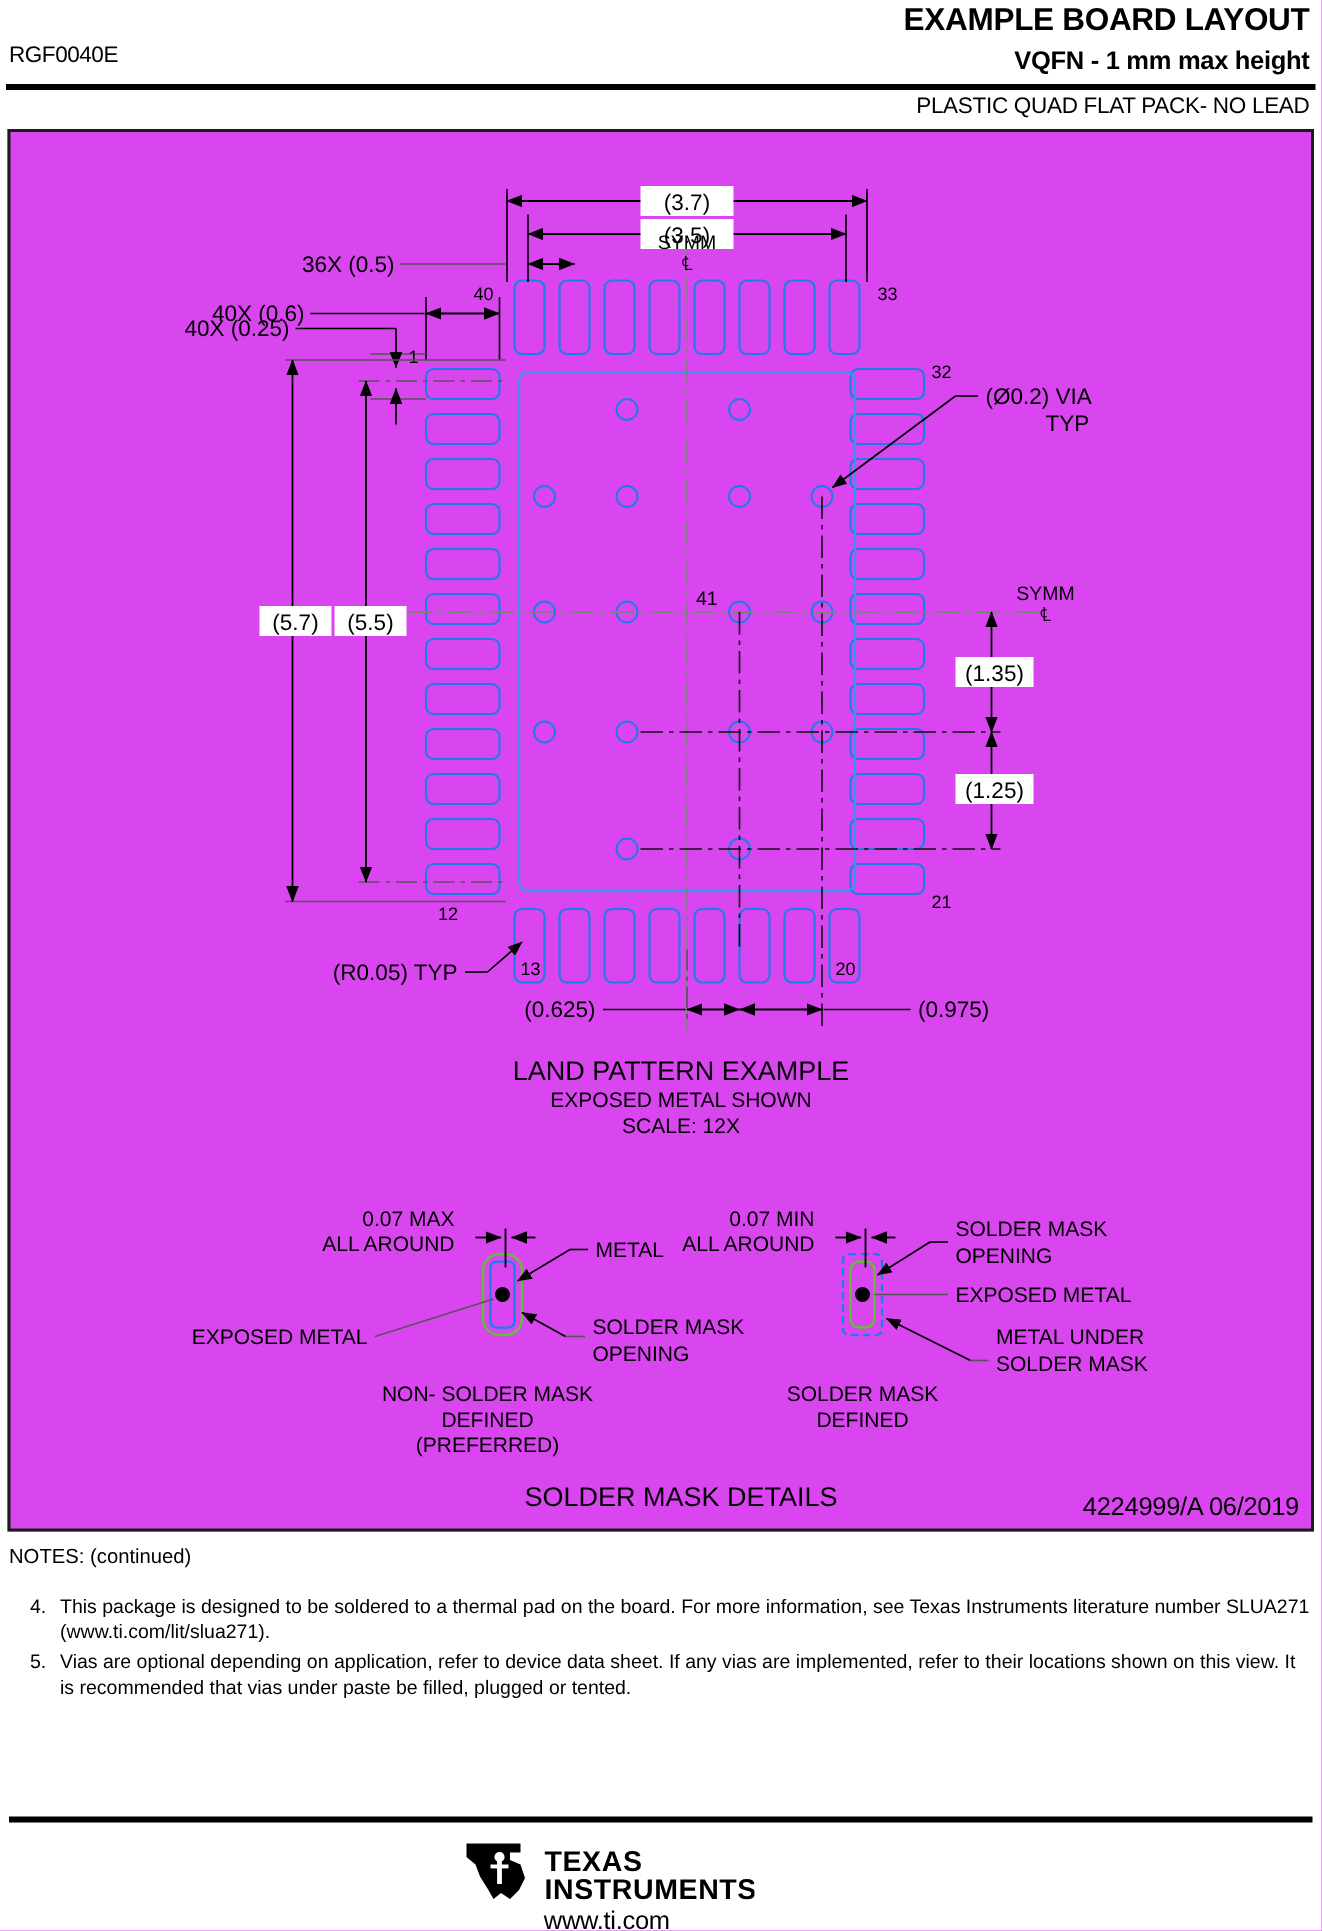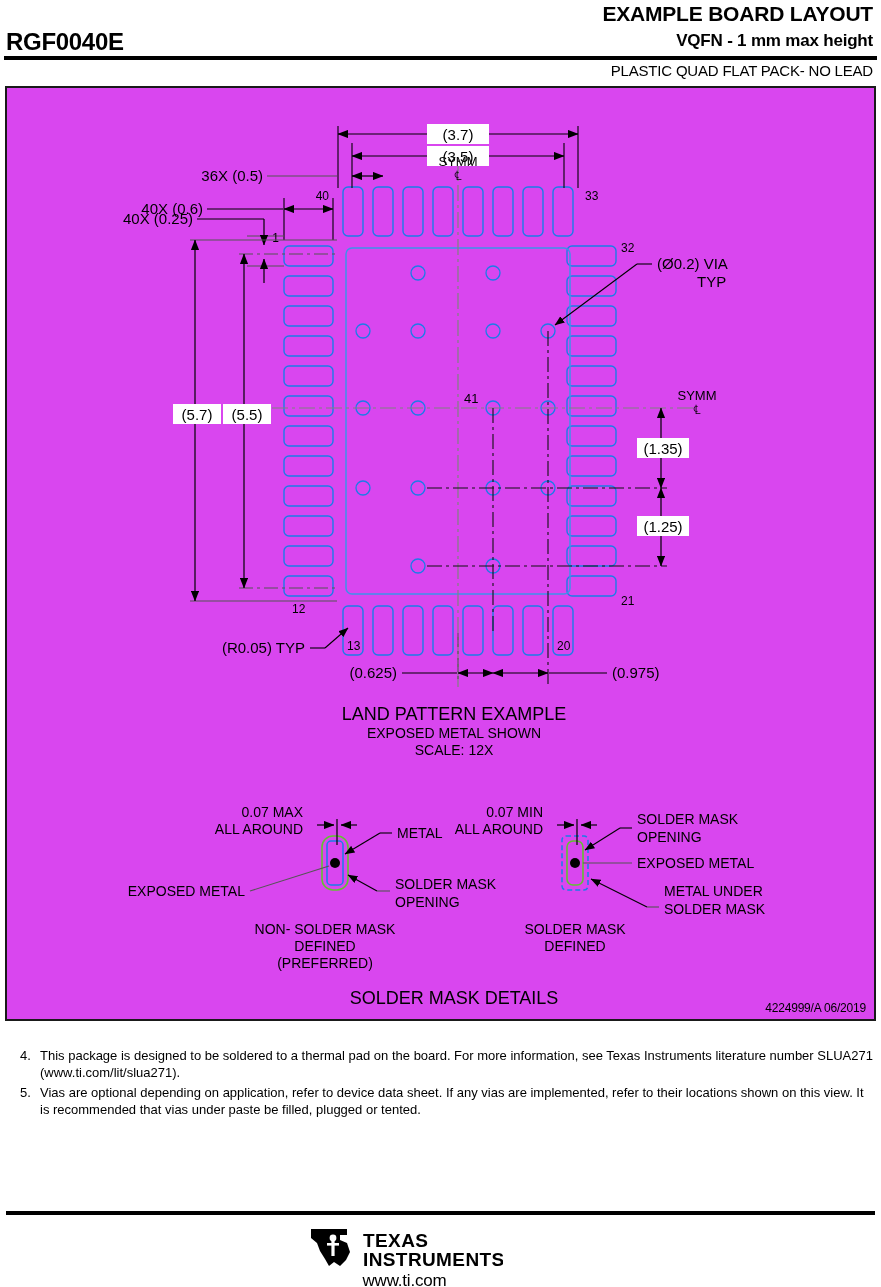--- a/index.html
+++ b/index.html
@@ -22,40 +22,40 @@
     white-space:nowrap;
   }
   .hdr-sub{
     position:absolute;right:8px;top:31px;
     font-size:17px;font-weight:bold;letter-spacing:-0.2px;
     white-space:nowrap;
     text-align:right;
   }
   .hdr-part{
     position:absolute;left:6px;top:28px;
-    font-size:24px;font-weight:bold;letter-spacing:-0.3px;
+    font-size:15px;font-weight:normal;letter-spacing:-0.3px;
   }
   .hdr-rule{
     position:absolute;left:4px;top:56px;width:873px;height:4px;background:#000;
   }
   .hdr-pkg{
     position:absolute;right:8px;top:62px;
     font-size:15px;letter-spacing:-0.2px;white-space:nowrap;
   }
 
   
   .frame{
     position:absolute;left:5px;top:86px;width:871px;height:935px;
     border:2px solid #1a1a1a;box-sizing:border-box;background:#d946ef;
   }
   .frame-inner{position:absolute;left:0;top:0;width:100%;height:100%;}
 
   .drawnum{
     position:absolute;right:8px;bottom:4px;
-    font-size:12px;letter-spacing:-0.2px;white-space:nowrap;
+    font-size:17px;letter-spacing:-0.2px;white-space:nowrap;
   }
 
   
   .notes{position:absolute;left:6px;top:1030px;width:869px;}
   .notes-head{font-size:13.5px;}
   .note-row{display:flex;margin-top:4px;}
   .note-num{width:34px;flex:none;font-size:13px;padding-left:14px;box-sizing:border-box;}
   .note-txt{font-size:13px;line-height:16.5px;}
 
   
@@ -353,20 +353,21 @@
         <text x="568" y="863" font-size="14" text-anchor="middle">DEFINED</text>
       </g>
 
       <text x="447" y="916" font-size="18" text-anchor="middle">SOLDER MASK DETAILS</text>
     </svg>
 
     <div class="drawnum">4224999/A   06/2019</div>
   </div>
 
   <div class="notes">
+    <div class="notes-head">NOTES: (continued)</div>
     <div style="height:14px"></div>
     <div class="note-row">
       <div class="note-num">4.</div>
       <div class="note-txt">This package is designed to be soldered to a thermal pad on the board. For more information, see Texas Instruments literature number SLUA271 (www.ti.com/lit/slua271).</div>
     </div>
     <div class="note-row">
       <div class="note-num">5.</div>
       <div class="note-txt">Vias are optional depending on application, refer to device data sheet. If any vias are implemented, refer to their locations shown on this view. It is recommended that vias under paste be filled, plugged or tented.</div>
     </div>
   </div>

